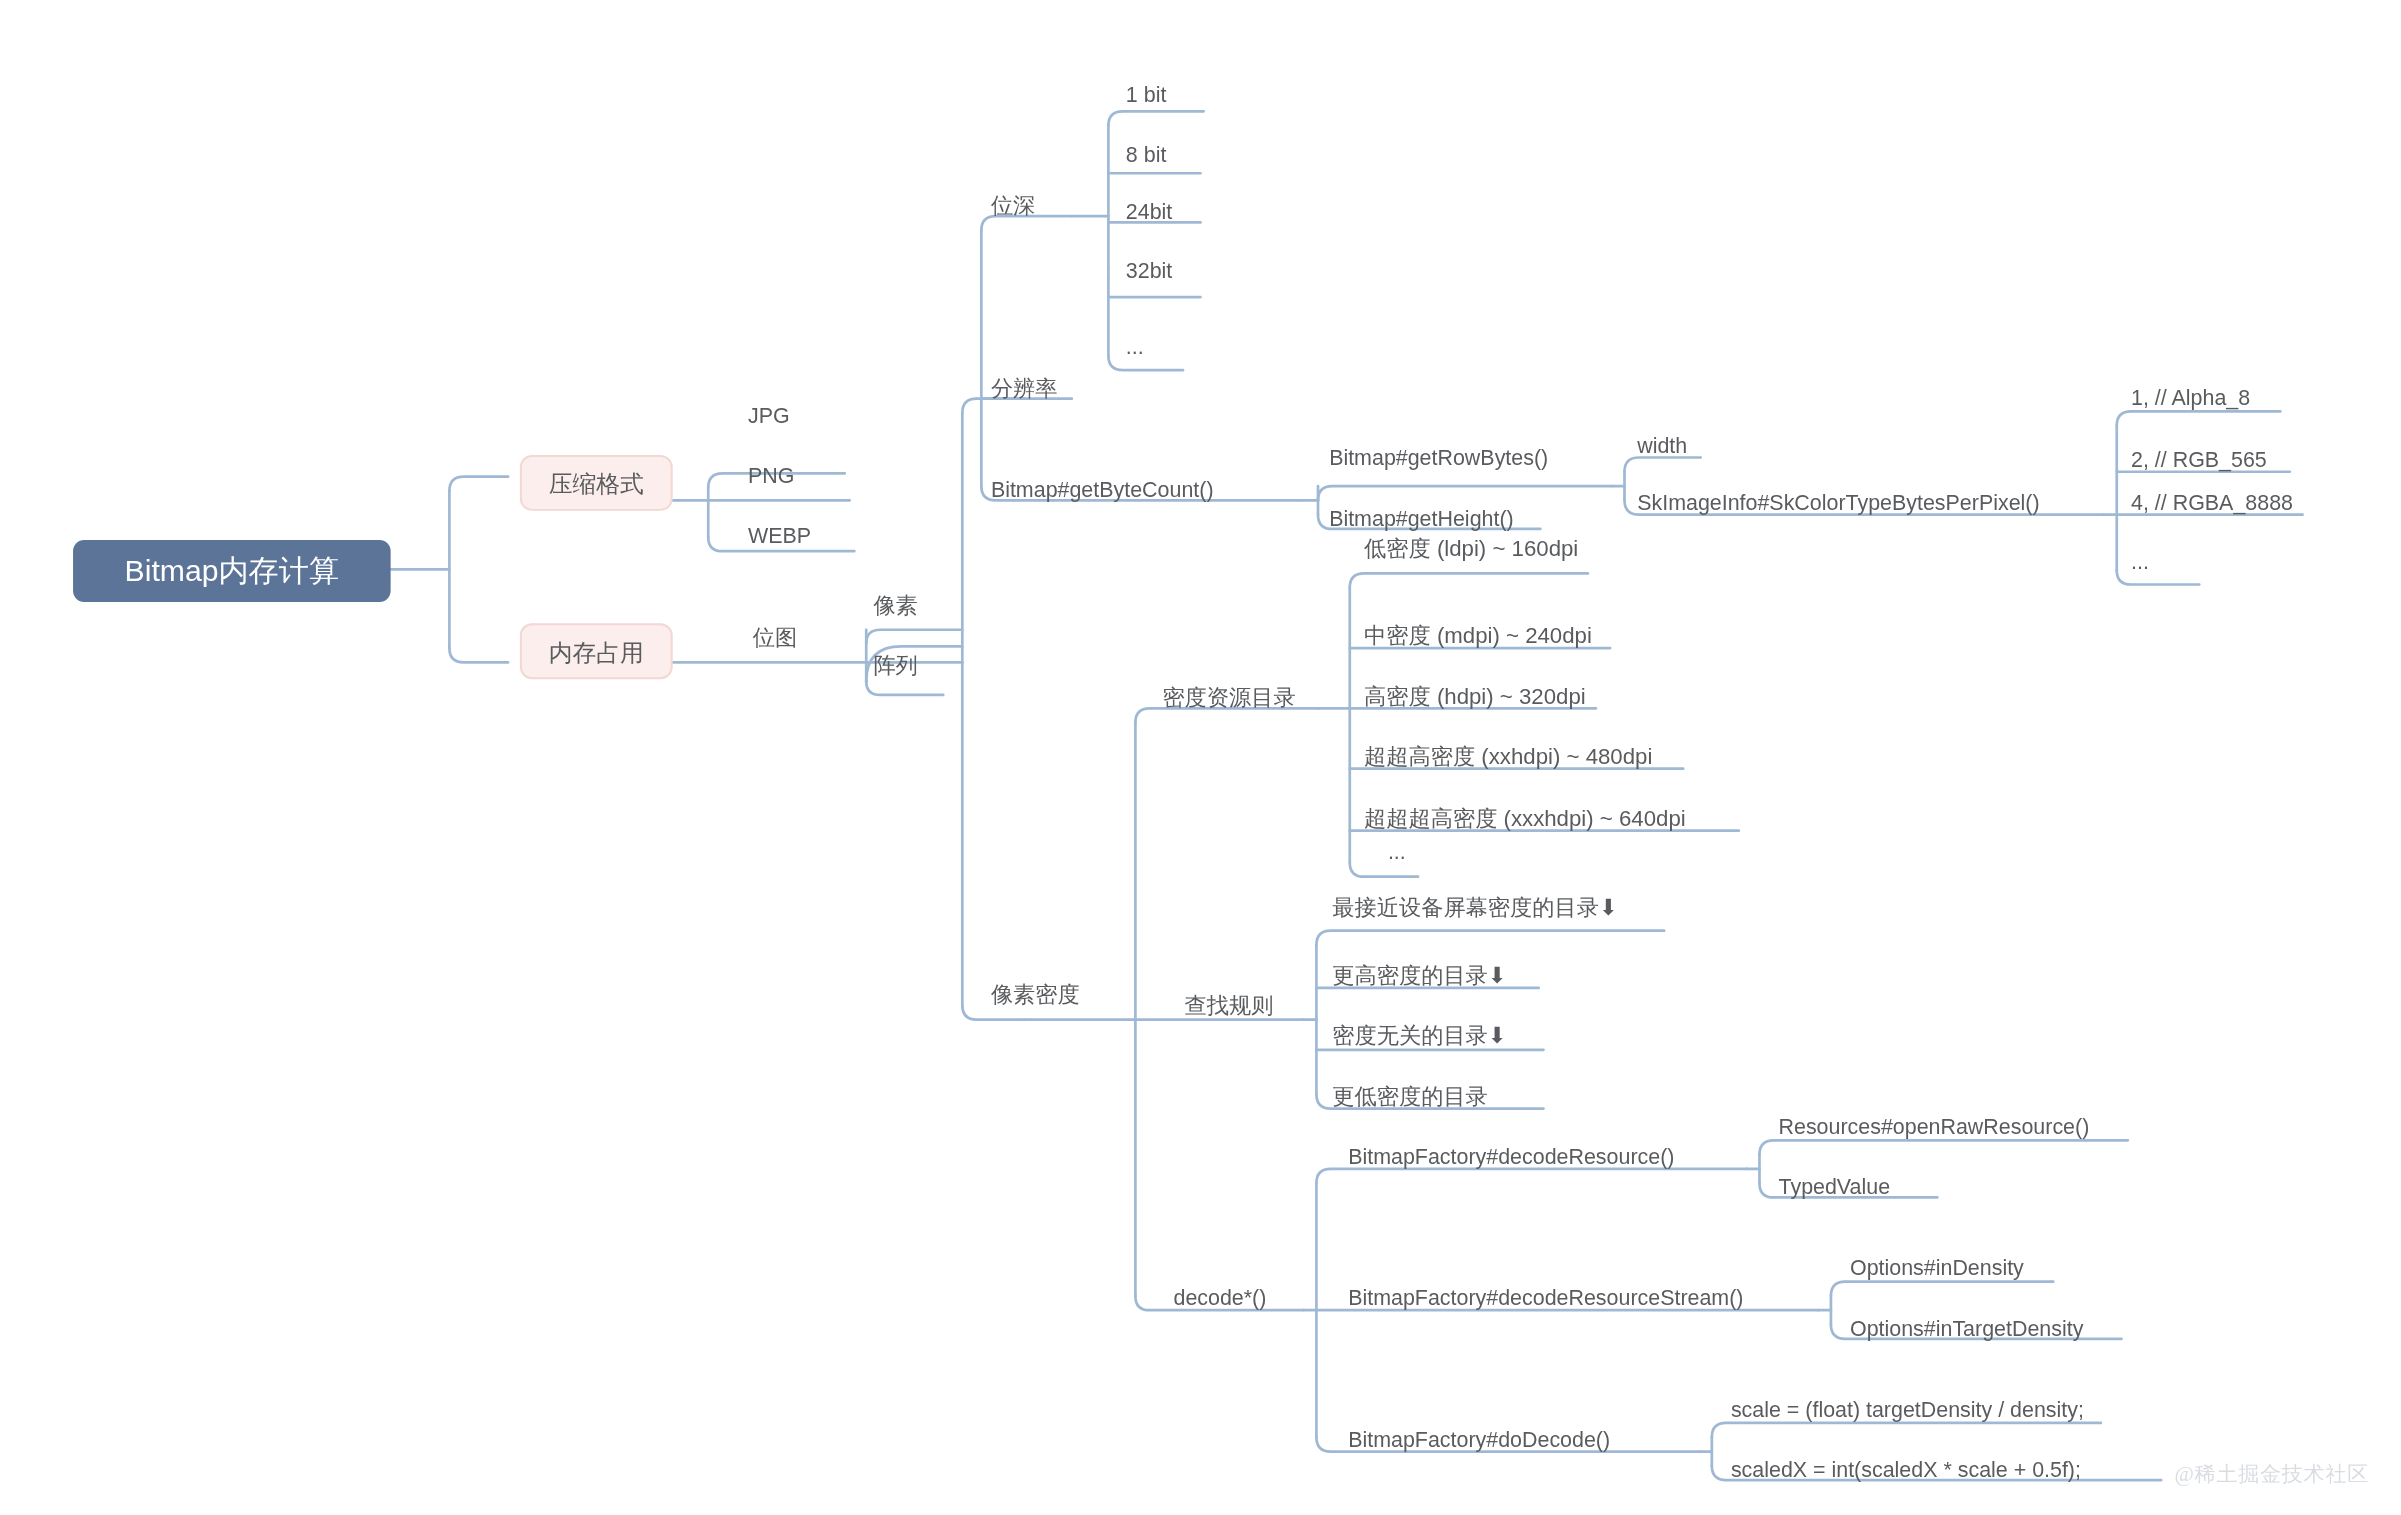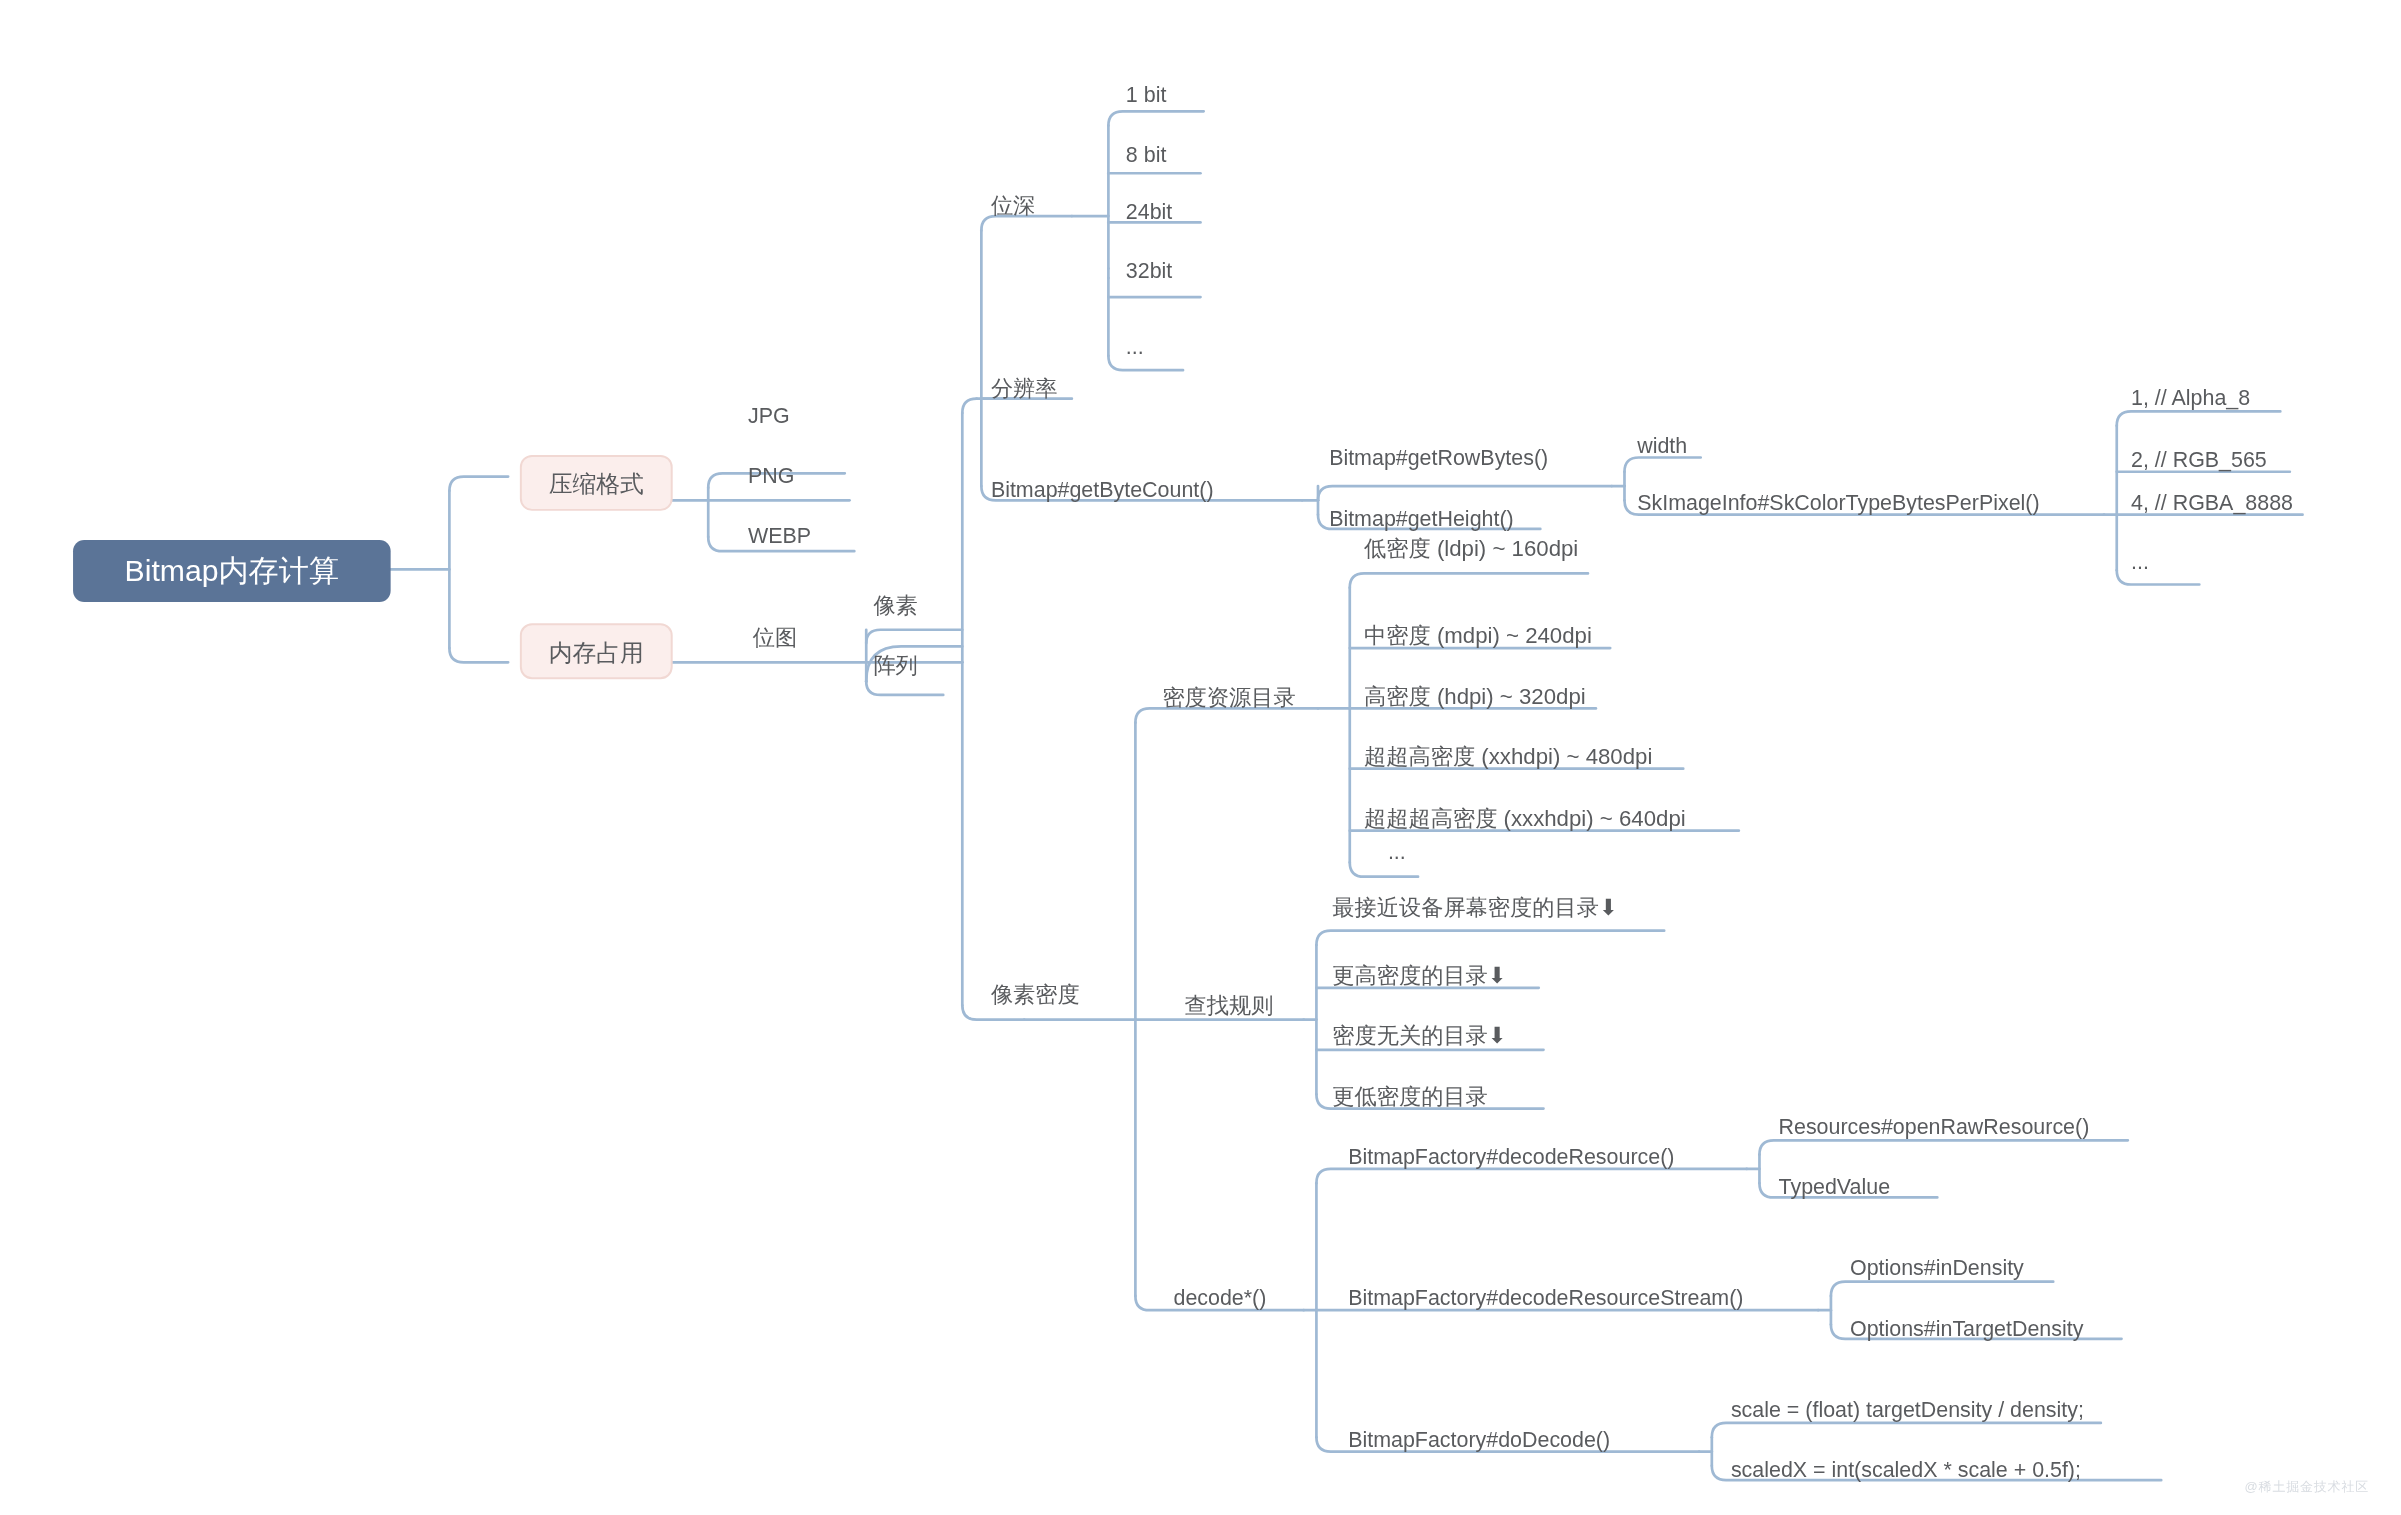--- a/index.html
+++ b/index.html
@@ -18,23 +18,23 @@
   .mm-label{
     font-family:"Liberation Sans","DejaVu Sans",sans-serif;
     fill:#595b5e;font-size:27px;dominant-baseline:alphabetic;
   }
   .mm-label.cjk{font-size:28px;}
   .root-rect{fill:#5b7497;stroke:#4e6party;stroke:none;}
   .root-text{fill:#ffffff;font-size:38px;font-family:"Liberation Sans","DejaVu Sans",sans-serif;}
   .lvl1-rect{fill:#fbeeec;stroke:#f1d8d3;stroke-width:2.5;}
   .lvl1-text{fill:#595b5e;font-size:30px;font-family:"Liberation Sans","DejaVu Sans",sans-serif;}
   .watermark{
-    position:absolute;right:32px;bottom:20px;
-    color:#d9dde2;font-size:13px;letter-spacing:0.8px;
-    font-family:Liberation Sans, sans-serif;
+    position:absolute;right:32px;bottom:28px;
+    color:#d9dde2;font-size:21px;letter-spacing:0.8px;
+    font-family:Liberation Serif, serif;
     user-select:none;
   }
 </style>
 </head>
 <body style="background: rgb(255, 255, 255);">
 
 <svg id="mindmap" viewBox="0 0 3024 1909" xmlns="http://www.w3.org/2000/svg">
 
   <g>
 

